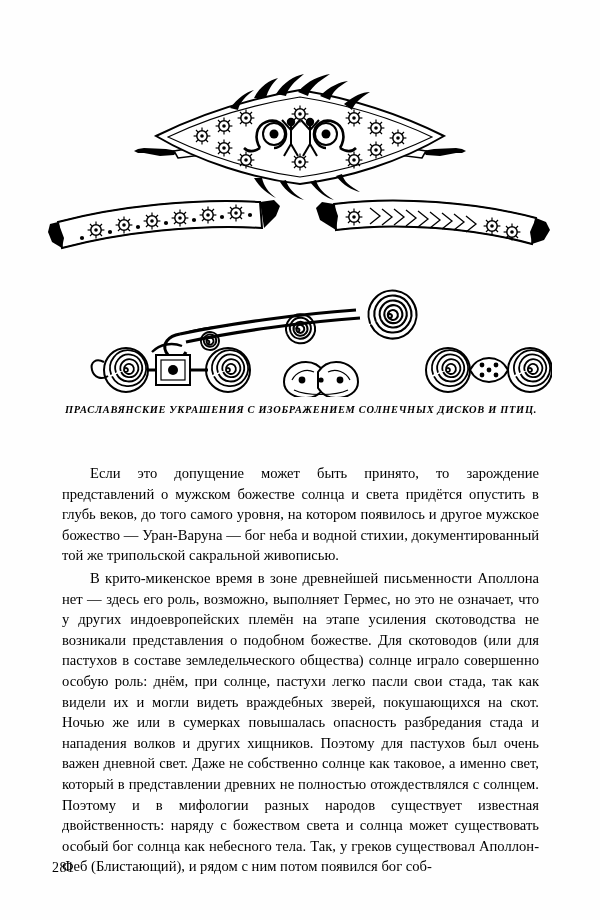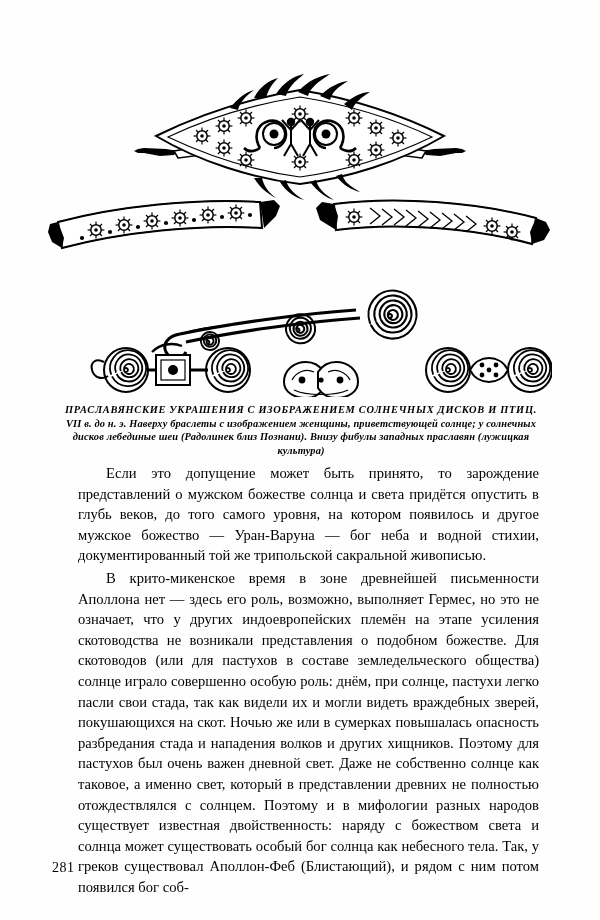--- a/index.html
+++ b/index.html
@@ -63,21 +63,21 @@
     top: 463px;
     width: 477px;
     font-family: "Liberation Serif", serif;
     font-size: 14.6px;
     line-height: 20.6px;
     text-align: justify;
     text-justify: inter-word;
     hyphens: manual;
   }
   .body-text p {
-    margin: 0 0 0 16px;
+    margin: 0 0 0 0;
     text-indent: 28px;
   }
   .body-text p + p {
     margin-top: 2px;
   }
 
   
   .page-number {
     position: absolute;
     left: 52px;
@@ -331,21 +331,20 @@
                  M480,318 a5,5 0 1,1 0.1,0.4
                  M476.8,319 a9,9 0 1,1 0.4,1
                  M472,320.6 a13.5,13.5 0 1,1 0.6,1.4
                  M467.2,322.6 a18,18 0 1,1 0.8,1.8" fill="none" stroke="#000" stroke-width="1.8"></path>
       </g>
     </svg>
   </div>
 
   <div class="caption">
     <span class="cap-title">ПРАСЛАВЯНСКИЕ УКРАШЕНИЯ С ИЗОБРАЖЕНИЕМ СОЛНЕЧНЫХ ДИСКОВ И ПТИЦ.</span>
-    <span class="cap-body">VII в. до н. э. Наверху браслеты с изображением женщины, приветствующей солнце; у солнечных дисков лебединые шеи (Радолинек близ Познани). Внизу фибулы западных праславян (лужицкая культура)</span>
   </div>
 
   <div class="body-text">
     <p>Если это допущение может быть принято, то зарождение представлений о мужском божестве солнца и света придётся опустить в глубь веков, до того самого уровня, на котором появилось и другое мужское божество — Уран-Варуна — бог неба и водной стихии, документированный той же трипольской сакральной живописью.</p>
     <p>В крито-микенское время в зоне древнейшей письменности Аполлона нет — здесь его роль, возможно, выполняет Гермес, но это не означает, что у других индоевропейских племён на этапе усиления скотоводства не возникали представления о подобном божестве. Для скотоводов (или для пастухов в составе земледельческого общества) солнце играло совершенно особую роль: днём, при солнце, пастухи легко пасли свои стада, так как видели их и могли видеть враждебных зверей, покушающихся на скот. Ночью же или в сумерках повышалась опасность разбредания стада и нападения волков и других хищников. Поэтому для пастухов был очень важен дневной свет. Даже не собственно солнце как таковое, а именно свет, который в представлении древних не полностью отождествлялся с солнцем. Поэтому и в мифологии разных народов существует известная двойственность: наряду с божеством света и солнца может существовать особый бог солнца как небесного тела. Так, у греков существовал Аполлон-Феб (Блистающий), и рядом с ним потом появился бог соб-</p>
   </div>
 
   <div class="page-number">281</div>
 
 </div>

